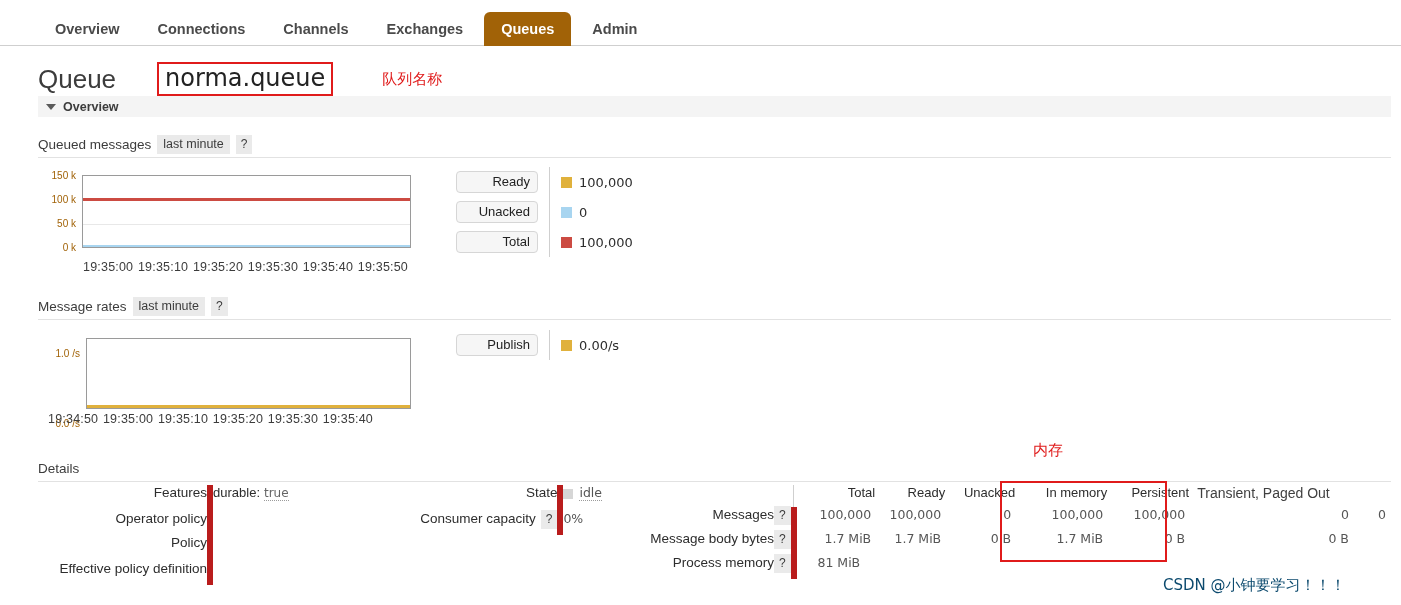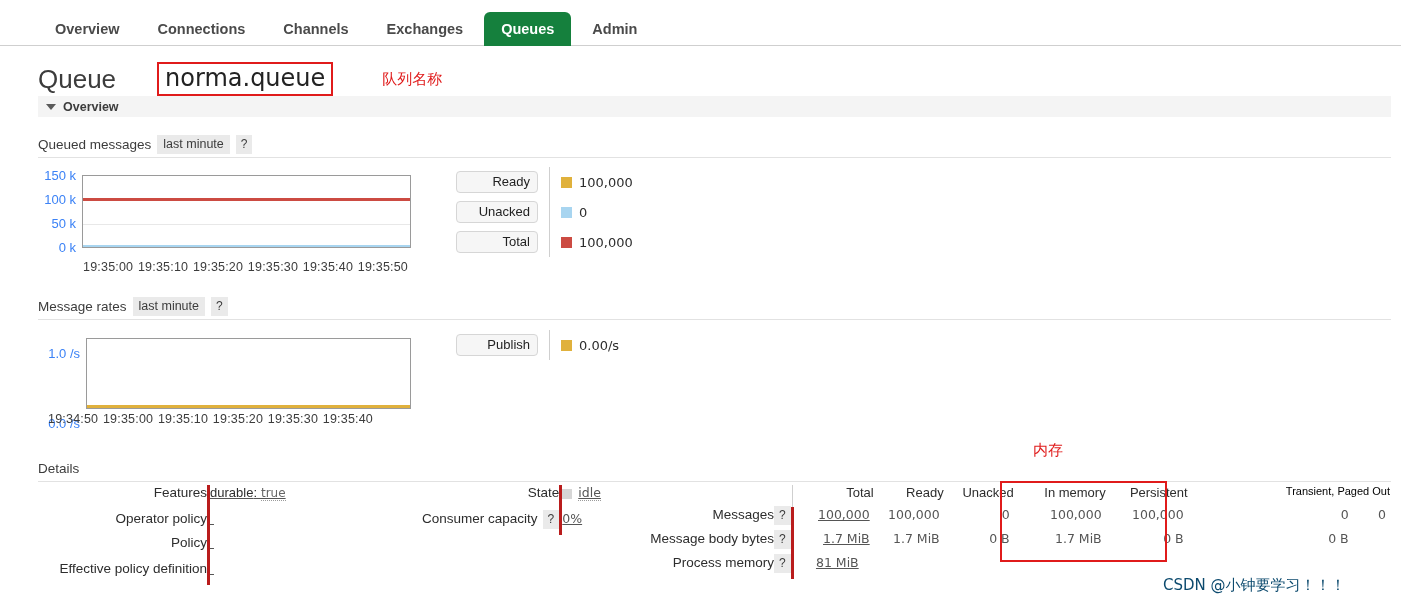--- a/index.html
+++ b/index.html
@@ -40,21 +40,21 @@
     font-weight: bold;
     color: #4a4a4a;
     padding: 9px 17px 9px 17px;
     margin-right: 4px;
     border-radius: 6px 6px 0 0;
     cursor: pointer;
     line-height: 16px;
     white-space: nowrap;
   }
   .nav-tab.active {
-    background: #15803d;
+    background: #a16207;
     color: #ffffff;
   }
 
   
   #page-title-row {
     position: absolute;
     left: 38px;
     top: 62px;
     display: flex;
     align-items: center;
@@ -149,22 +149,22 @@
   .chart-wrap { position: relative; }
   .ylabels {
     position: absolute;
     left: 0; top: 0;
     width: 42px;
     height: 100%;
   }
   .ylabel {
     position: absolute;
     right: 4px;
-    font-size: 13px;
-    color: #3b82f6;
+    font-size: 10px;
+    color: #a16207;
     white-space: nowrap;
     transform: translateY(-50%);
     font-family: "Liberation Sans", sans-serif;
   }
   .plot {
     position: absolute;
     border: 1px solid #9a9a9a;
     box-sizing: border-box;
     background: #ffffff;
     overflow: hidden;
@@ -246,27 +246,26 @@
   }
   .lbl {
     text-align: right;
     color: #2d2d2d;
     font-size: 13.5px;
     padding-right: 9px;
     white-space: nowrap;
     font-family: "Liberation Sans", sans-serif;
   }
   .vcell {
-    border-left: 3px solid #b91c1c;
+    border-left: 6px solid #b91c1c;
     padding-left: 11px;
     color: #555;
     font-family: "DejaVu Sans", sans-serif;
     font-size: 12.5px;
     white-space: nowrap;
-    text-decoration: underline;
   }
   .dotted {
     border-bottom: 1px dotted #9b9b9b;
   }
   .state-sq {
     width: 10px; height: 10px;
     background: #d6d6d6;
     display: inline-block;
     margin-right: 6px;
     vertical-align: middle;
@@ -475,21 +474,21 @@
       <table class="dt" style="width:786px;">
         <tbody>
                 <tr>
           <td style="width:170px;"></td>
           <td style="width:14px;"></td>
           <td class="lbl" style="padding-right:0; padding-left:11px; border-left:1px solid #cfcfcf; font-size:13px; width:70px; height:22px;">Total</td>
           <td class="lbl" style="padding-right:0; font-size:13px; width:70px;">Ready</td>
           <td class="lbl" style="padding-right:0; font-size:13px; width:70px;">Unacked</td>
           <td class="lbl" style="padding-right:0; padding-left:14px; font-size:13px; width:78px;">In memory</td>
           <td class="lbl" style="padding-right:0; font-size:13px; width:82px;">Persistent</td>
-          <td style="text-align:right; padding-left:8px; font-size:11px; color:#000000; white-space:nowrap;" colspan="2">Transient, Paged Out</td>
+          <td style="text-align:left; padding-left:8px; font-size:14px; color:#404040; white-space:nowrap;" colspan="2">Transient, Paged Out</td>
         </tr>
 
         <tr>
           <td class="lbl" style="height:24px;">Messages</td>
           <td style="text-align:left;"><span class="qmark" style="margin-left:0;">?</span></td>
           <td class="vcell" style="text-align:right; padding-left:0; padding-right:4px;">100,000</td>
           <td style="text-align:right; padding-right:4px; color:#555; font-family:'DejaVu Sans',sans-serif; font-size:12.5px;">100,000</td>
           <td style="text-align:right; padding-right:4px; color:#555; font-family:'DejaVu Sans',sans-serif; font-size:12.5px;">0</td>
           <td style="text-align:right; padding-right:4px; color:#555; font-family:'DejaVu Sans',sans-serif; font-size:12.5px;">100,000</td>
           <td style="text-align:right; padding-right:4px; color:#555; font-family:'DejaVu Sans',sans-serif; font-size:12.5px;">100,000</td>

